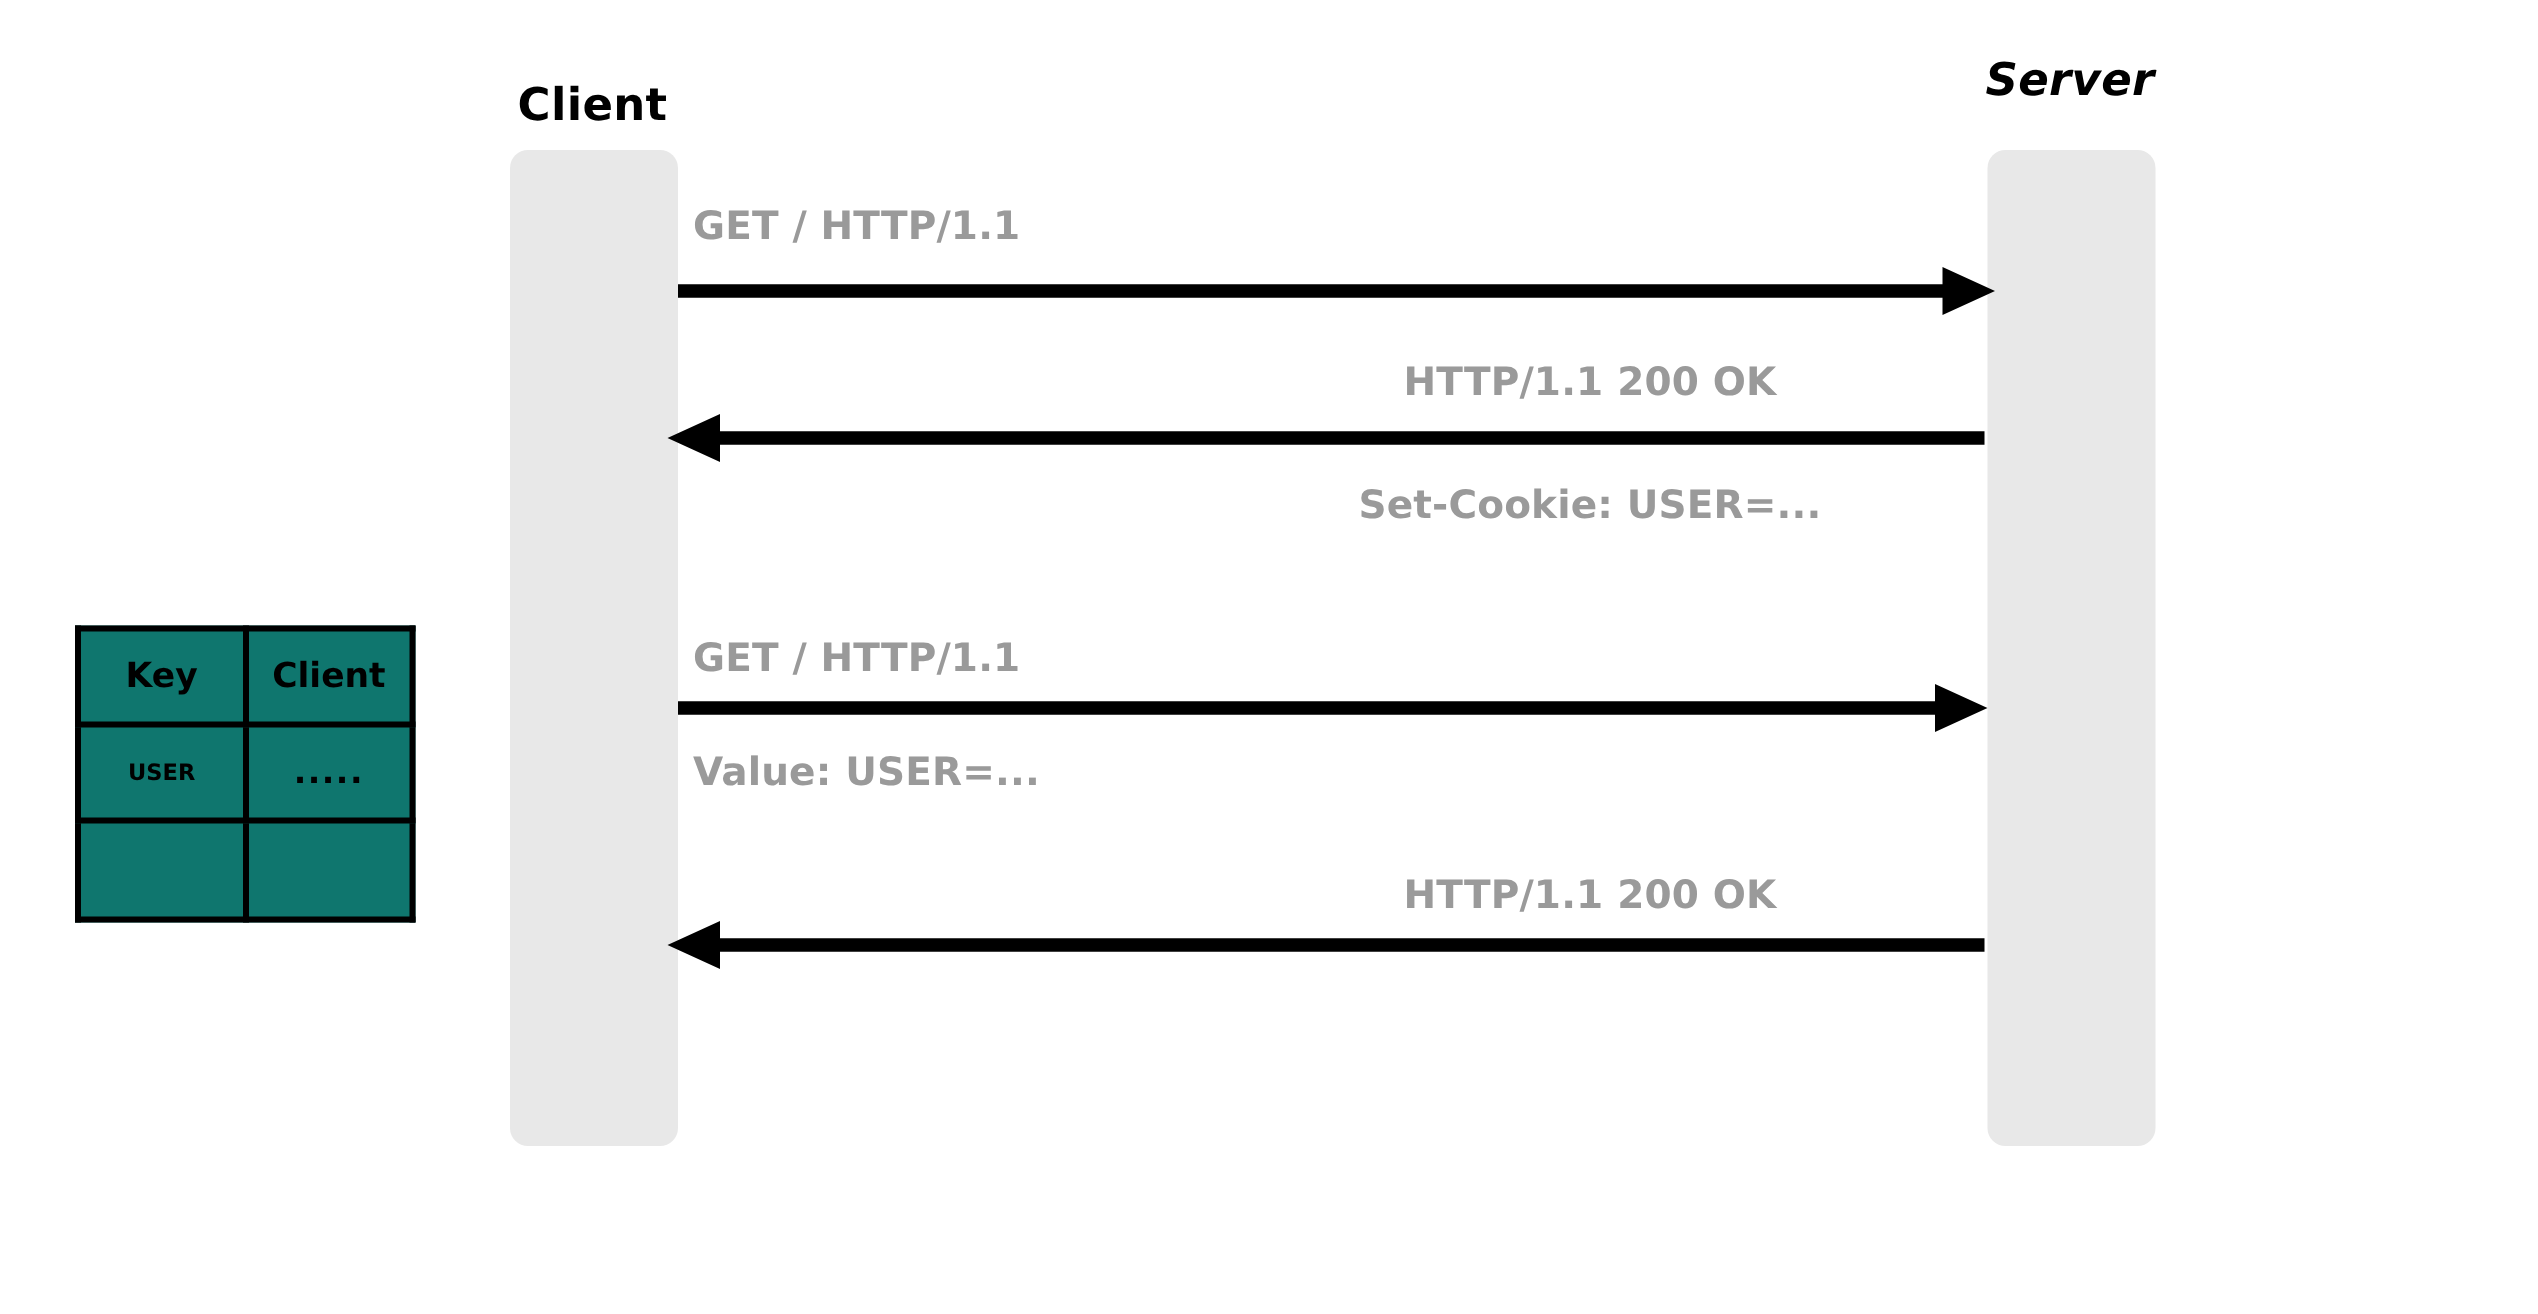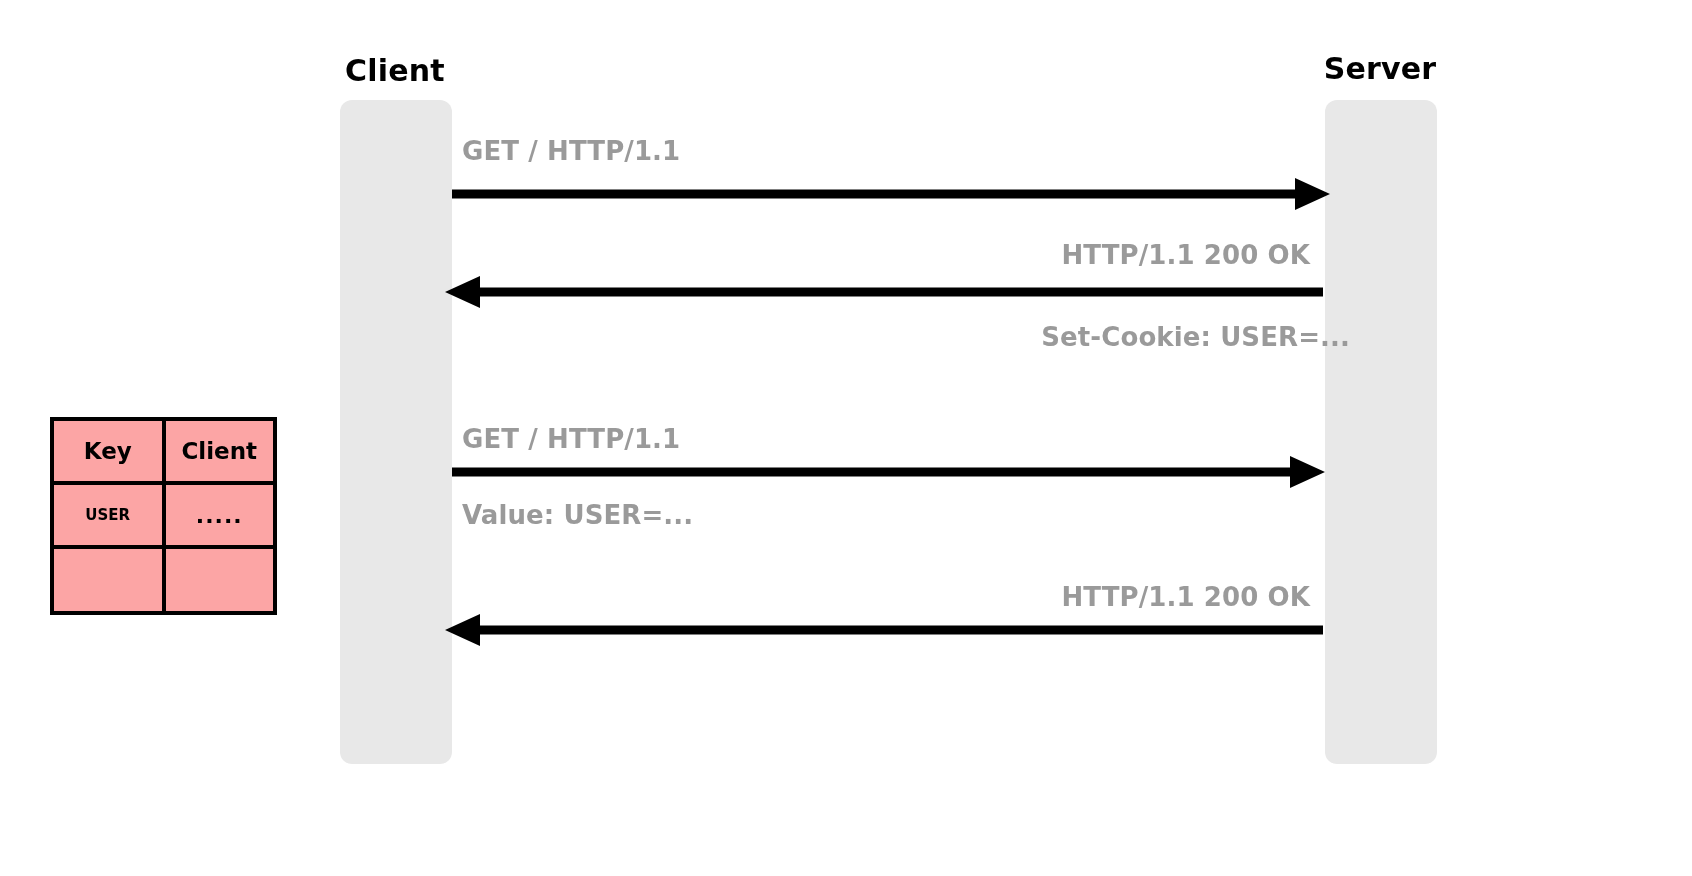--- a/index.html
+++ b/index.html
@@ -38,51 +38,51 @@
   }
   .actor-bar {
     position: absolute;
     background: #e8e8e8;
     border-radius: 12px;
   }
 
   #client-label { left: 330px; top: 53px; width: 130px; }
   #client-bar   { left: 340px; top: 100px; width: 112px; height: 664px; }
 
-  #server-label { left: 1315px; top: 51px; width: 130px; }
+  #server-label { left: 1315px; top: 36px; width: 130px; font-style: italic; }
   #server-bar   { left: 1325px; top: 100px; width: 112px; height: 664px; }
 
   
   .msg-label {
     position: absolute;
     font-family: "DejaVu Sans", sans-serif;
     font-weight: 700;
     font-size: 26px;
     color: #9a9a9a;
     white-space: nowrap;
     letter-spacing: 0.1px;
   }
   .msg-label.left  { text-align: left; }
-  .msg-label.right { text-align: right; }
+  .msg-label.right { text-align: center; }
 
   .arrow-svg {
     position: absolute;
     overflow: visible;
   }
 
   
   #cookie-table {
     position: absolute;
     left: 50px;
     top: 417px;
     width: 227px;
     height: 190px;
     border-collapse: collapse;
     table-layout: fixed;
-    background: #fca5a5;
+    background: #0f766e;
   }
   #cookie-table td, #cookie-table th {
     border: 4px solid #000000;
     text-align: center;
     vertical-align: middle;
     font-family: "DejaVu Sans", sans-serif;
     font-weight: 700;
     font-size: 15px;
     color: #000000;
     padding: 0;
@@ -117,21 +117,21 @@
     <polygon points="845,0 880,16 845,32" fill="#000000"></polygon>
   </svg>
 
   <div class="msg-label right" style="left:810px; top:240px; width:500px;">HTTP/1.1 200 OK</div>
 
   <svg class="arrow-svg" style="left:445px; top:276px;" width="880" height="32">
     <line x1="32" y1="16" x2="878" y2="16" stroke="#000000" stroke-width="9"></line>
     <polygon points="35,0 0,16 35,32" fill="#000000"></polygon>
   </svg>
 
-  <div class="msg-label right" style="left:850px; top:322px; width:500px;">Set-Cookie: USER=...</div>
+  <div class="msg-label right" style="left:810px; top:322px; width:500px;">Set-Cookie: USER=...</div>
 
   <div class="msg-label left" style="left:462px; top:424px;">GET / HTTP/1.1</div>
 
   <svg class="arrow-svg" style="left:450px; top:456px;" width="875" height="32">
     <line x1="2" y1="16" x2="843" y2="16" stroke="#000000" stroke-width="9"></line>
     <polygon points="840,0 875,16 840,32" fill="#000000"></polygon>
   </svg>
 
   <div class="msg-label left" style="left:462px; top:500px;">Value: USER=...</div>
 

